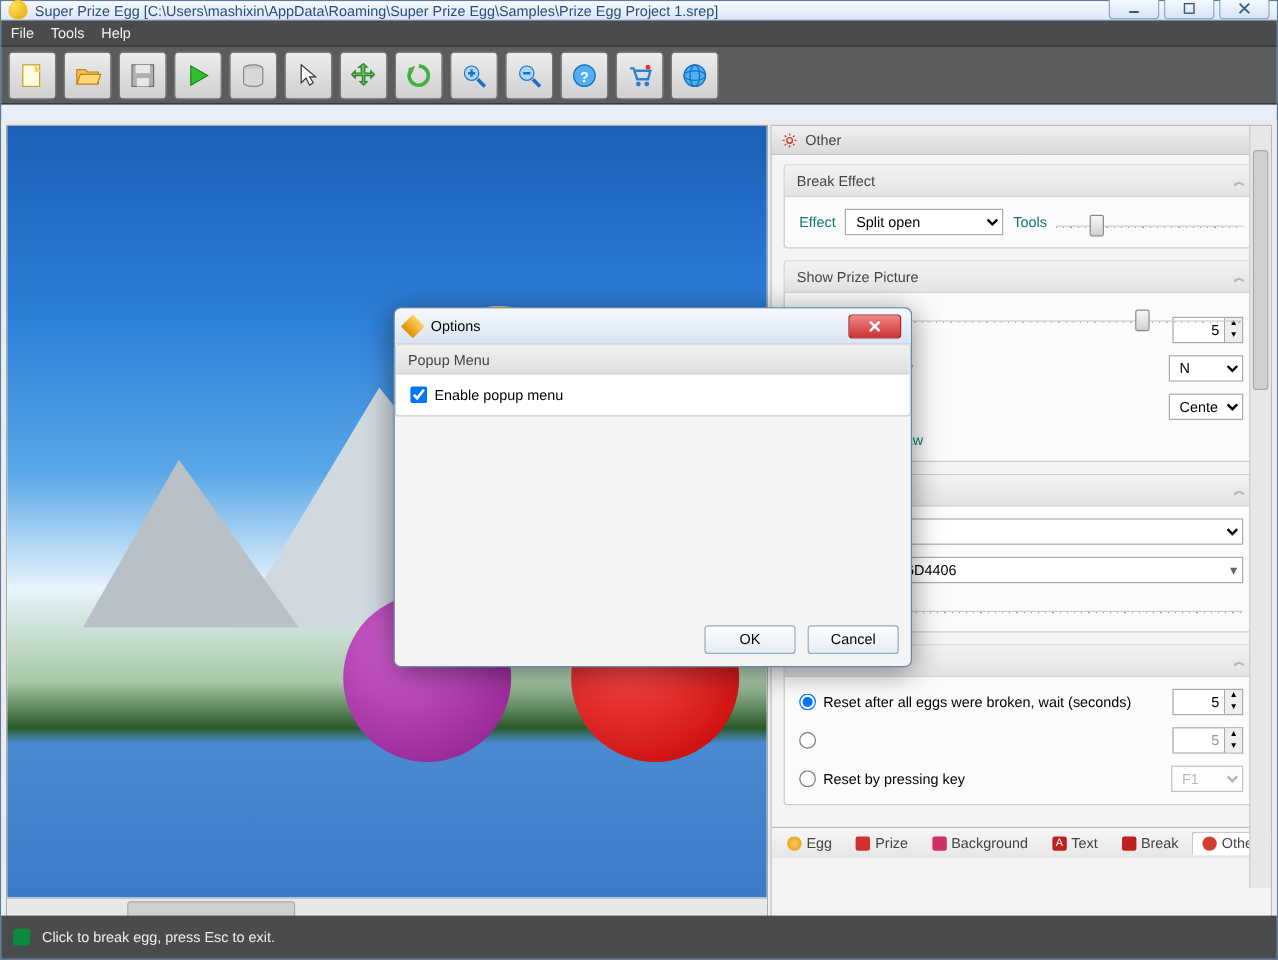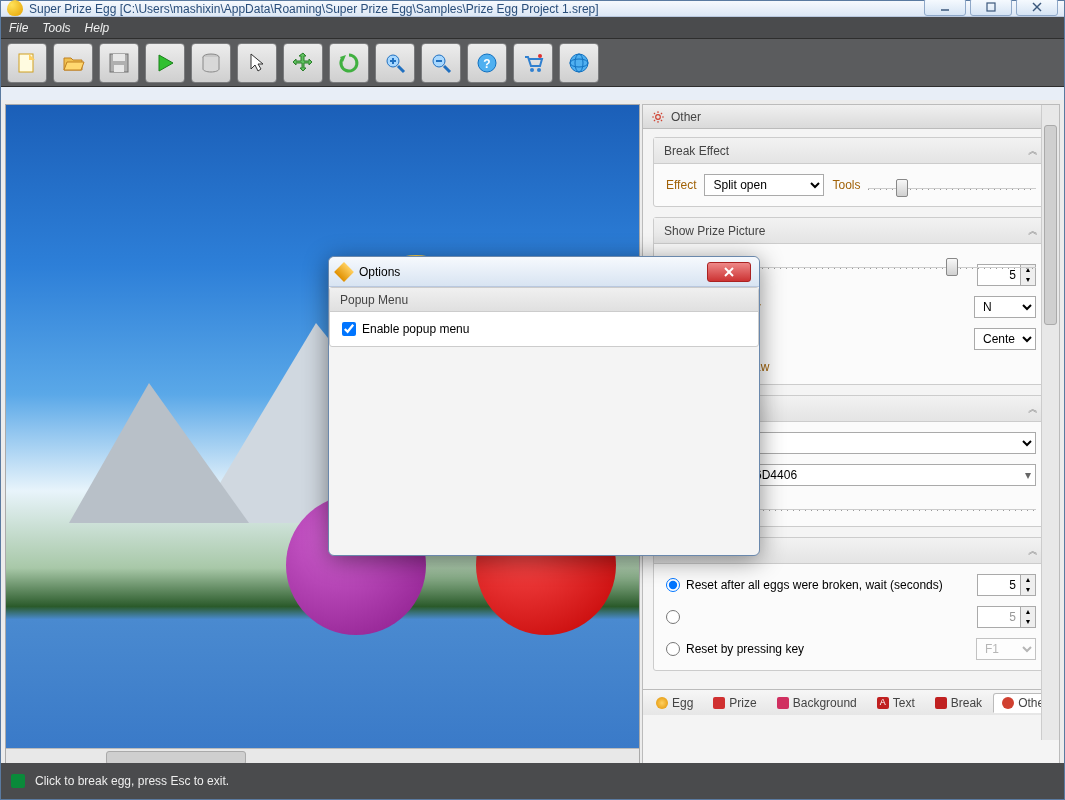--- a/index.html
+++ b/index.html
@@ -8,21 +8,21 @@
 
 .window-frame { width: 1065px; height: 800px; border: 1px solid #5a7aa0; background: #e8eef7; position: relative; }
 .titlebar { height: 16px; background: linear-gradient(#f6f9fd,#dce7f5); display: flex; align-items: flex-end; padding: 0 6px; border-bottom: 1px solid #b9c8df; }
 .titlebar .app-icon { width:16px;height:16px;background:radial-gradient(circle at 30% 30%,#ffe25a,#e6a200);border-radius:50% 50% 50% 50%/60% 60% 40% 40%; margin-right:6px;}
 .titlebar .title { color:#2a4e7a; }
 .titlebar .win-btns { margin-left:auto; display:flex; gap:4px;}
 .win-btn { width:42px;height:18px;border:1px solid #8fa8c8;border-radius:3px;background:linear-gradient(#f7fbff,#d6e4f4);display:flex;align-items:center;justify-content:center;color:#3b587c;cursor:pointer;}
 .win-btn svg{width:10px;height:10px;}
 
 .menubar { height:22px; background:#4a4b4d; display:flex; align-items:center; padding:0 8px; gap:14px; color:#f0f0f0; border-bottom:1px solid #2e2e2e;}
-.menubar span{cursor:pointer;font-style:italic;}
+.menubar span{cursor:pointer;}
 
 .toolbar { height:48px; background:#5b5c5e; display:flex; align-items:center; padding:0 6px; gap:2px; border-bottom:1px solid #2e2e2e;}
 .tool-btn { width:40px;height:40px;border:1px solid #7a7b7d;border-radius:4px;background:linear-gradient(#ededed,#cfcfcf);display:flex;align-items:center;justify-content:center;cursor:pointer;margin-right:4px;}
 .tool-btn svg{width:24px;height:24px;}
 
 .content { position:absolute; top:99px; bottom:28px; left:0; right:0; display:flex; background:#ececec;}
 .canvas-area { flex:1; background:#fff; border:1px solid #aaa; margin:4px 0 4px 4px; position:relative; overflow:hidden;}
 .canvas-bg { position:absolute; inset:0 0 18px 0; background:linear-gradient(#1b5fb8 0%,#2d7fd8 25%,#5aa8e8 45%,#e8f4fb 60%,#a8c8a8 72%,#2a5a2a 78%,#4a8ad0 80%,#3a7ac8 100%);}
 .mountain{position:absolute;bottom:35%;left:0;right:0;height:40%;}
 .mountain::before{content:"";position:absolute;bottom:0;left:30%;width:0;height:0;border-left:120px solid transparent;border-right:160px solid transparent;border-bottom:200px solid #d0d8e0;}
@@ -36,21 +36,21 @@
 
 .side-panel { width:418px; background:#f4f4f4; border:1px solid #bbb; margin:4px 4px 4px 2px; display:flex; flex-direction:column; overflow:hidden;}
 .panel-header { height:24px; background:linear-gradient(#f0f0f0,#dadada); border-bottom:1px solid #bbb; display:flex;align-items:center;padding:0 8px;gap:6px;color:#444;}
 .panel-header .gear{width:14px;height:14px;}
 .panel-body { padding:8px 10px; overflow-y:auto;}
 .group { border:1px solid #ccc; border-radius:3px; margin-bottom:10px; background:#fbfbfb;}
 .group-head { height:26px; background:linear-gradient(#f2f2f2,#e4e4e4); border-bottom:1px solid #ccc; display:flex;align-items:center;padding:0 10px;justify-content:space-between;color:#444;}
 .chev{color:#888;font-size:10px;}
 .group-body { padding:10px 12px; display:flex; flex-direction:column; gap:10px;}
 .row { display:flex; align-items:center; gap:8px;}
-.row label{color:#a16207;}
+.row label{color:#0f766e;}
 select, input[type=text] { border:1px solid #aaa; height:22px; padding:0 4px; background:#fff;}
 .spin{display:flex;}
 .spin input{width:44px;text-align:right;}
 .spin .arrows{display:flex;flex-direction:column;border:1px solid #aaa;border-left:0;}
 .spin .arrows div{width:14px;height:10px;font-size:7px;text-align:center;line-height:10px;background:#eee;cursor:pointer;}
 .slider{position:relative;flex:1;height:20px;}
 .slider .track{position:absolute;top:13px;left:0;right:0;height:2px;background:repeating-linear-gradient(90deg,#999 0 1px,transparent 1px 6px);border-top:1px solid #ccc;}
 .slider .thumb{position:absolute;top:4px;width:12px;height:18px;background:linear-gradient(#f8f8f8,#d0d0d0);border:1px solid #888;border-radius:2px;}
 .color-swatch{width:20px;height:16px;border:1px solid #666;display:inline-block;}
 .radio-row{display:flex;align-items:center;gap:6px;}
@@ -224,21 +224,21 @@
       </div>
       <div class="panel-body">
         <div class="group">
           <div class="group-head">
               <span>Break Effect</span>
               <span class="chev">︽</span>
             </div>
           <div class="group-body">
             <div class="row">
               <label>Effect</label>
-              <select style="width:120px;"><option>Split open</option></select>
+              <select style="width:132px;"><option>Split open</option></select>
               <label>Tools</label>
               <div class="slider">
                   <div class="track"></div>
                   <div class="thumb" style="left:28px;"></div>
                 </div>
             </div>
           </div>
         </div>
 
         <div class="group">
@@ -392,14 +392,18 @@
       <div class="fieldset">
         <div class="fieldset-head">Popup Menu</div>
         <div class="fieldset-body">
           <label class="radio-row">
             <input type="checkbox" checked="" style="">
             <span>Enable popup menu</span>
           </label>
         </div>
       </div>
     </div>
+    <div class="dialog-buttons">
+      <button class="btn">OK</button>
+      <button class="btn">Cancel</button>
+    </div>
   </div>
 </div>
 
 </body></html>

